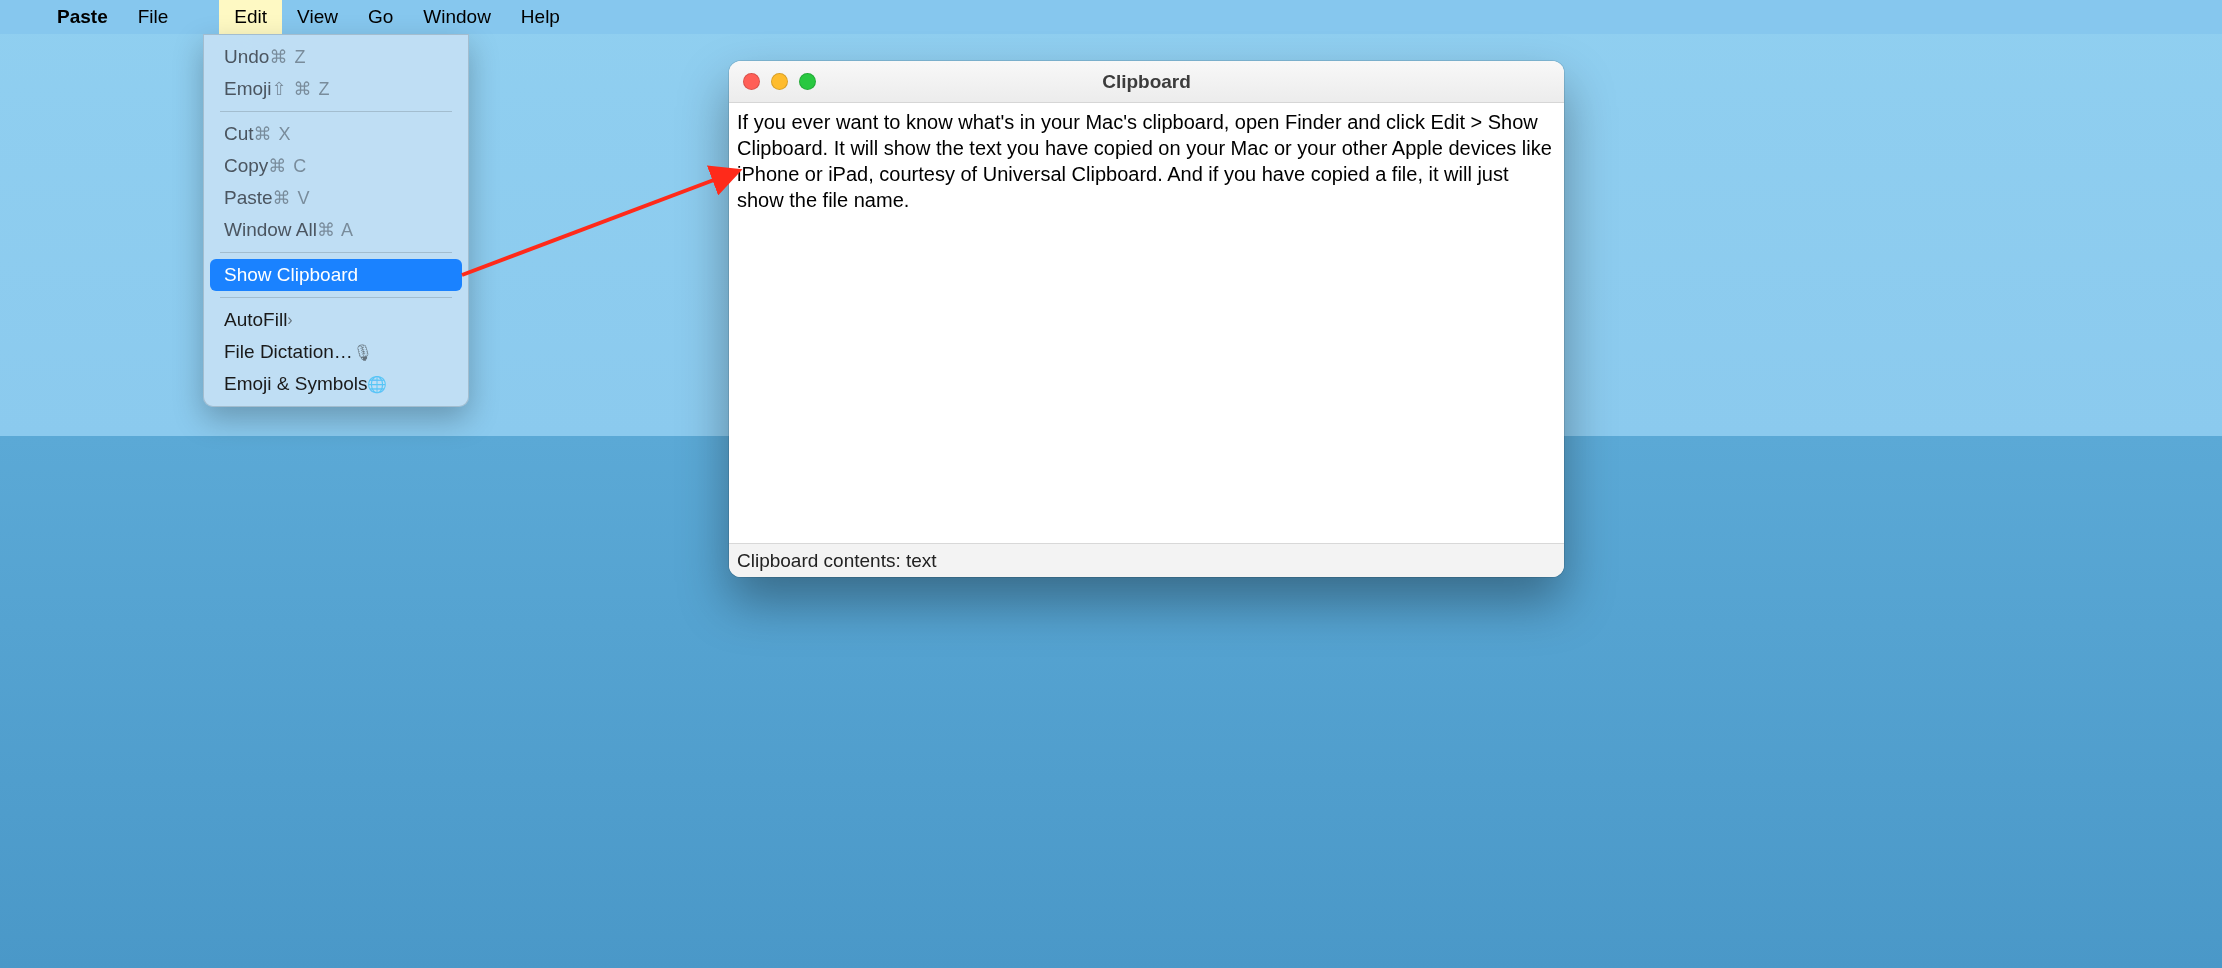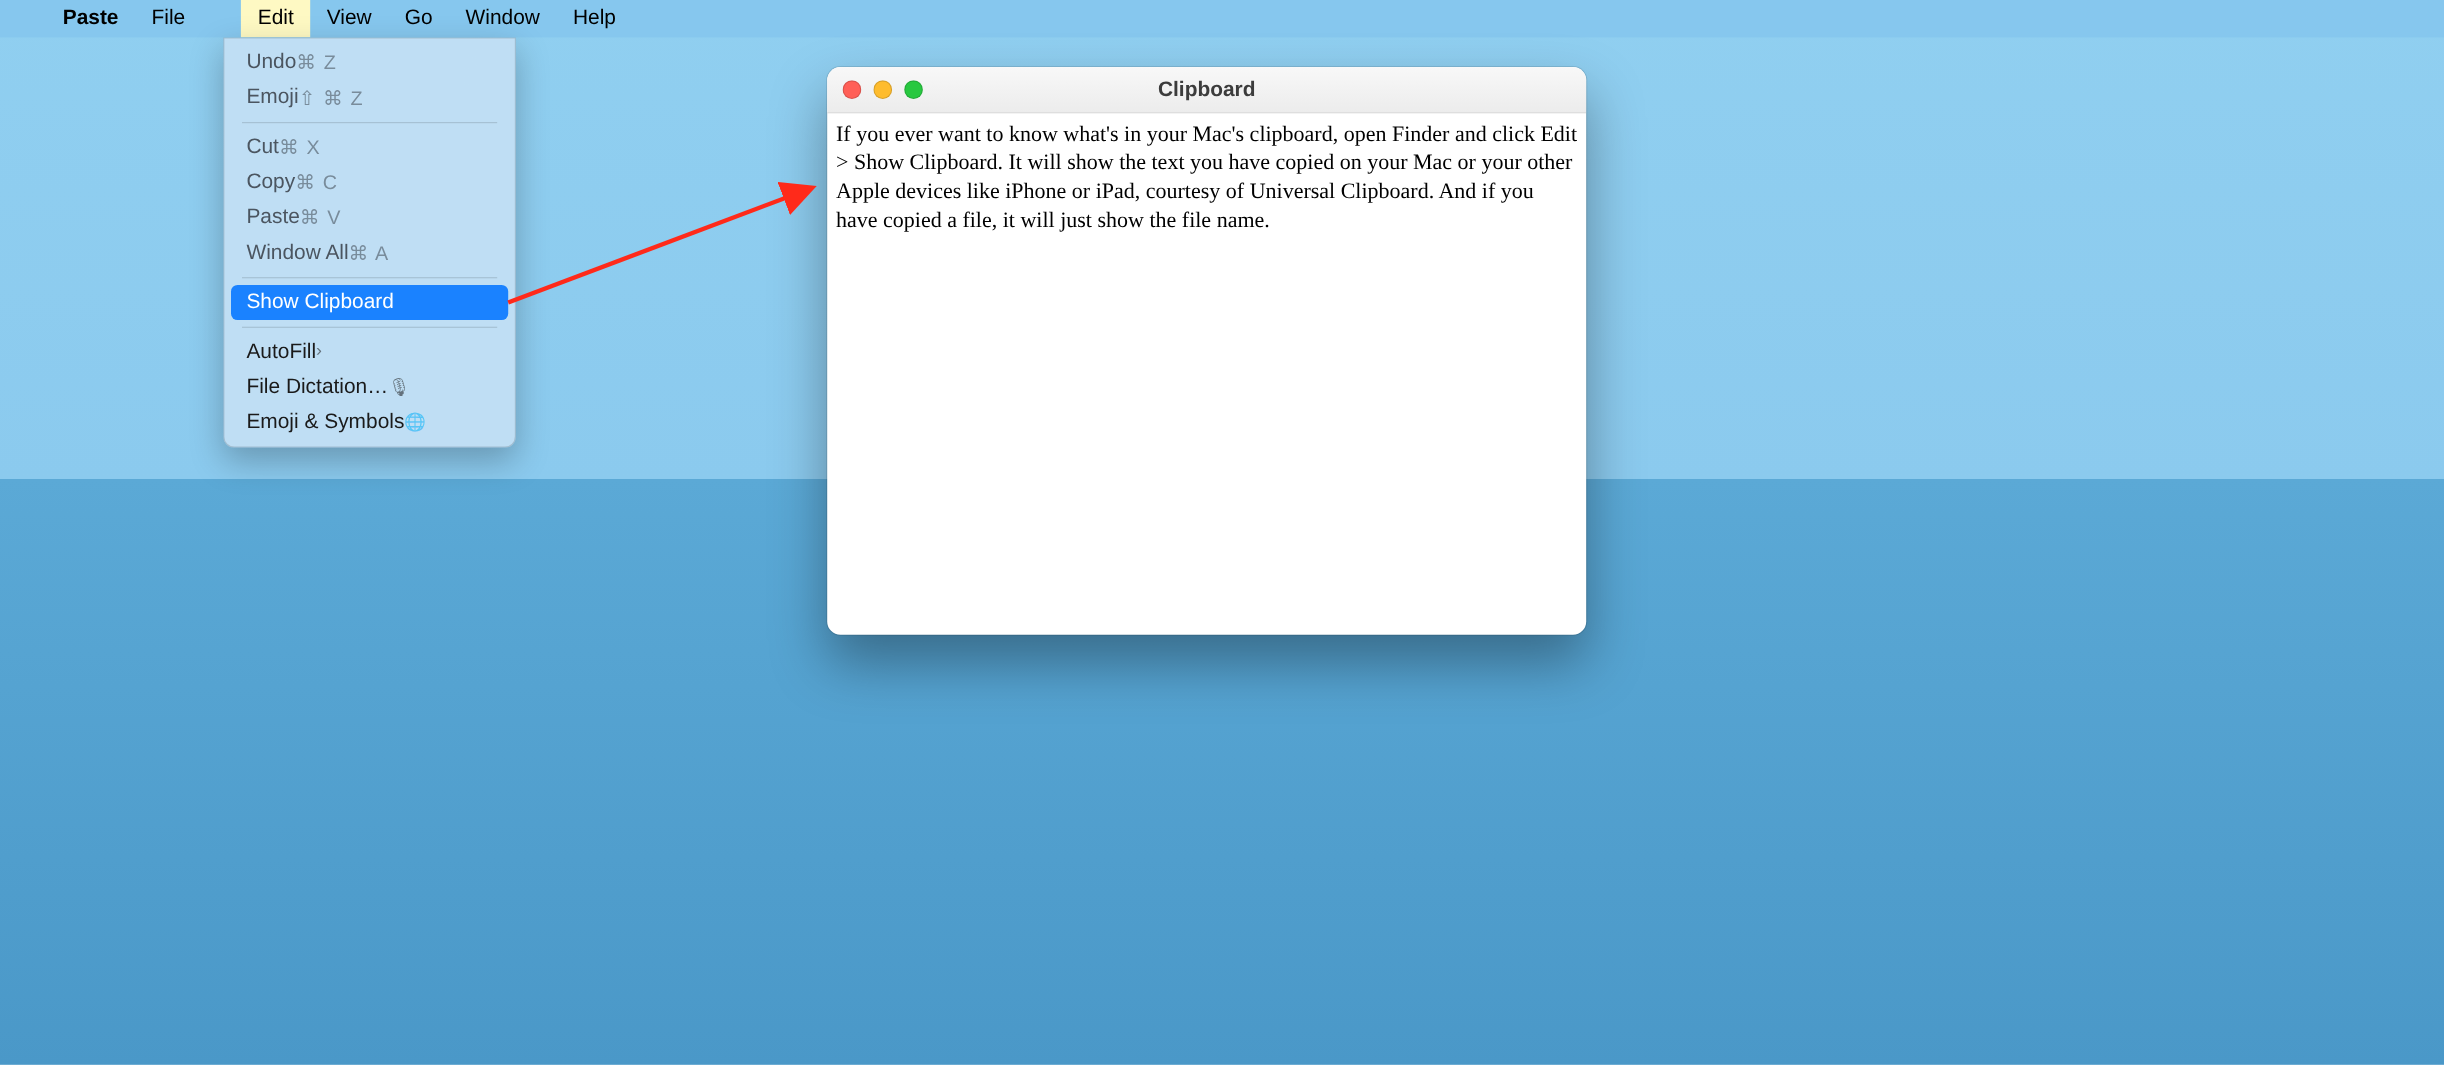--- a/index.html
+++ b/index.html
@@ -34,37 +34,37 @@
     padding: 5px 14px; font-size: 19px; border-radius: 6px;
     color: #4b5560; cursor: default;
   }
   .dropdown-item.enabled { color: #1a1a1a; }
   .dropdown-item.highlight { background: #1a82ff; color: #fff; }
   .dropdown-item .shortcut { color: inherit; opacity: 0.6; font-size: 18px; letter-spacing: 1px; }
   .dropdown-sep { height: 1px; background: rgba(0,0,0,0.15); margin: 6px 10px; }
   .glyph-icon { font-size: 16px; opacity: 0.55; }
   
   .window {
-    position: absolute; top: 61px; left: 752px; width: 690px; height: 516px;
+    position: absolute; top: 61px; left: 729px; width: 835px; height: 516px;
     background: #fff; border-radius: 12px; overflow: hidden;
     box-shadow: 0 25px 50px rgba(0,0,0,0.35), 0 0 0 1px rgba(0,0,0,0.1);
     display: flex; flex-direction: column;
   }
   .titlebar {
     height: 42px; background: linear-gradient(#f8f8f8,#ececec);
     border-bottom: 1px solid #d6d6d6;
     display: flex; align-items: center; position: relative;
   }
   .traffic { position: absolute; left: 14px; top: 12px; display: flex; gap: 11px; }
   .tl { width: 17px; height: 17px; border-radius: 50%; border: 0.5px solid rgba(0,0,0,0.15); }
   .tl.red { background: #ff5f57; }
   .tl.yellow { background: #febc2e; }
   .tl.green { background: #28c840; }
   .titlebar-title { flex: 1; text-align: center; font-size: 19px; font-weight: 700; color: #3c3c3c; }
-  .window-body { flex: 1; padding: 6px 8px; font-size: 20px; line-height: 1.3; color: #000; overflow: hidden; font-family: Liberation Serif, serif; }
+  .window-body { flex: 1; padding: 6px 8px; font-size: 20px; line-height: 1.3; color: #000; overflow: hidden; }
   .window-footer { height: 34px; background: #f3f3f3; border-top: 1px solid #d8d8d8; display: flex; align-items: center; padding: 0 8px; font-size: 19px; color: #222; }
   
   .arrow-svg { position: absolute; top: 0; left: 0; pointer-events: none; }
 </style>
 </head>
 <body>
 
 <div class="menubar">
   <span class="apple-logo"></span>
   <span class="menubar-item bold">Paste</span>
@@ -124,20 +124,21 @@
 <div class="window">
   <div class="titlebar">
     <div class="traffic">
       <div class="tl red"></div>
       <div class="tl yellow"></div>
       <div class="tl green"></div>
     </div>
     <div class="titlebar-title">Clipboard</div>
   </div>
   <div class="window-body">If you ever want to know what's in your Mac's clipboard, open Finder and click Edit &gt; Show Clipboard. It will show the text you have copied on your Mac or your other Apple devices like iPhone or iPad, courtesy of Universal Clipboard. And if you have copied a file, it will just show the file name.</div>
+  <div class="window-footer">Clipboard contents: text</div>
 </div>
 
 <svg class="arrow-svg" width="2222" height="968">
   <defs>
     <marker id="arrowhead" markerWidth="8" markerHeight="8" refX="6" refY="4" orient="auto">
       <polygon points="0 0, 8 4, 0 8" fill="#ff2a1a"></polygon>
     </marker>
   </defs>
   <line x1="462" y1="275" x2="735" y2="172" stroke="#ff2a1a" stroke-width="4" marker-end="url(#arrowhead)"></line>
 </svg>

